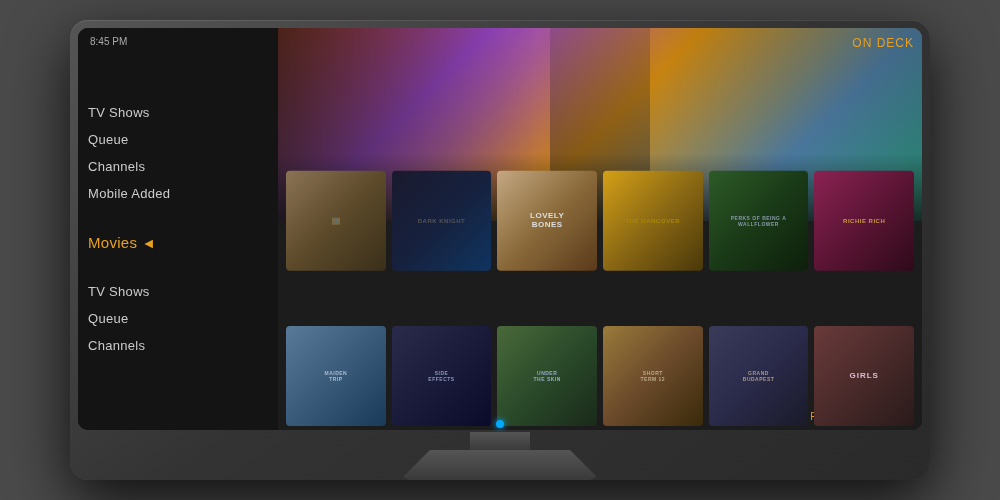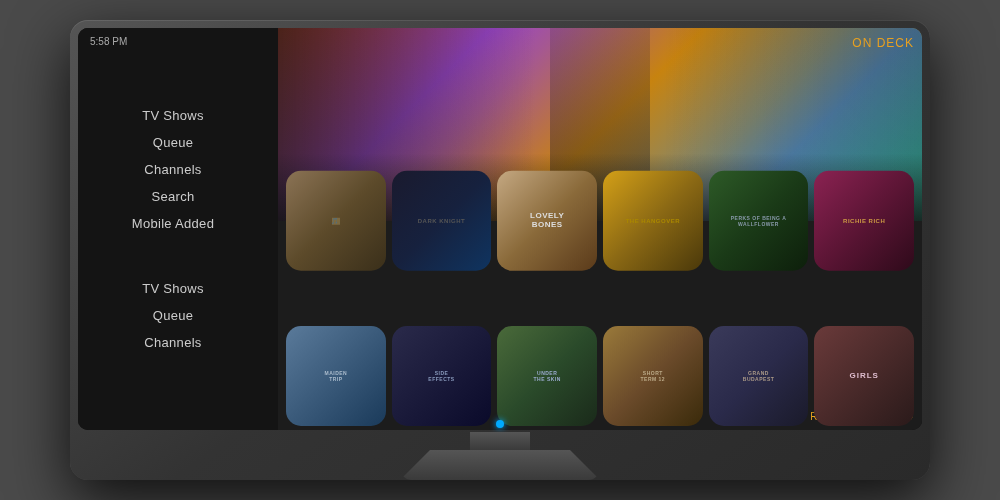--- a/index.html
+++ b/index.html
@@ -107,21 +107,21 @@
       z-index: 5;
     }
 
     .nav-section {
       display: flex;
       flex-direction: column;
       gap: 2px;
     }
 
     .nav-item {
-      text-align: center;
+      text-align: left;
       padding: 5px 20px 5px 10px;
       color: #ccc;
       font-size: 13px;
       cursor: pointer;
       font-weight: 300;
       letter-spacing: 0.3px;
     }
 
     .nav-item.active {
       color: #e8a020;
@@ -181,21 +181,21 @@
       bottom: 8px;
       right: 8px;
       color: #e8a020;
       font-size: 10px;
       letter-spacing: 1px;
       text-transform: uppercase;
     }
 
     .movie-poster {
       flex: 1;
-      border-radius: 15px;
+      border-radius: 4px;
       overflow: hidden;
       background: #333;
       position: relative;
     }
 
     .poster-bg {
       width: 100%;
       height: 100%;
       display: flex;
       align-items: center;
@@ -260,33 +260,36 @@
       background: #1c1c1c;
     }
   </style>
 </head>
 <body>
 
 <div class="tv-outer">
   <div class="tv-screen-bezel">
     <div class="screen">
 
-      <div class="timestamp">5:58 PM</div>
+      <div class="timestamp">8:45 PM</div>
 
       <div class="content-area">
 
         <div class="left-nav">
           <div class="nav-section">
             <div class="nav-item">TV Shows</div>
             <div class="nav-item">Queue</div>
             <div class="nav-item">Channels</div>
-            <div class="nav-item">Search</div>
             <div class="nav-item">Mobile Added</div>
           </div>
           <div class="nav-divider"></div>
+          <div class="nav-item active">
+            <span>Movies</span>
+            <span class="nav-arrow"> ◄</span>
+          </div>
           <div class="nav-divider"></div>
           <div class="nav-section">
             <div class="nav-item">TV Shows</div>
             <div class="nav-item">Queue</div>
             <div class="nav-item">Channels</div>
           </div>
         </div>
 
         <div class="main-content">
 

